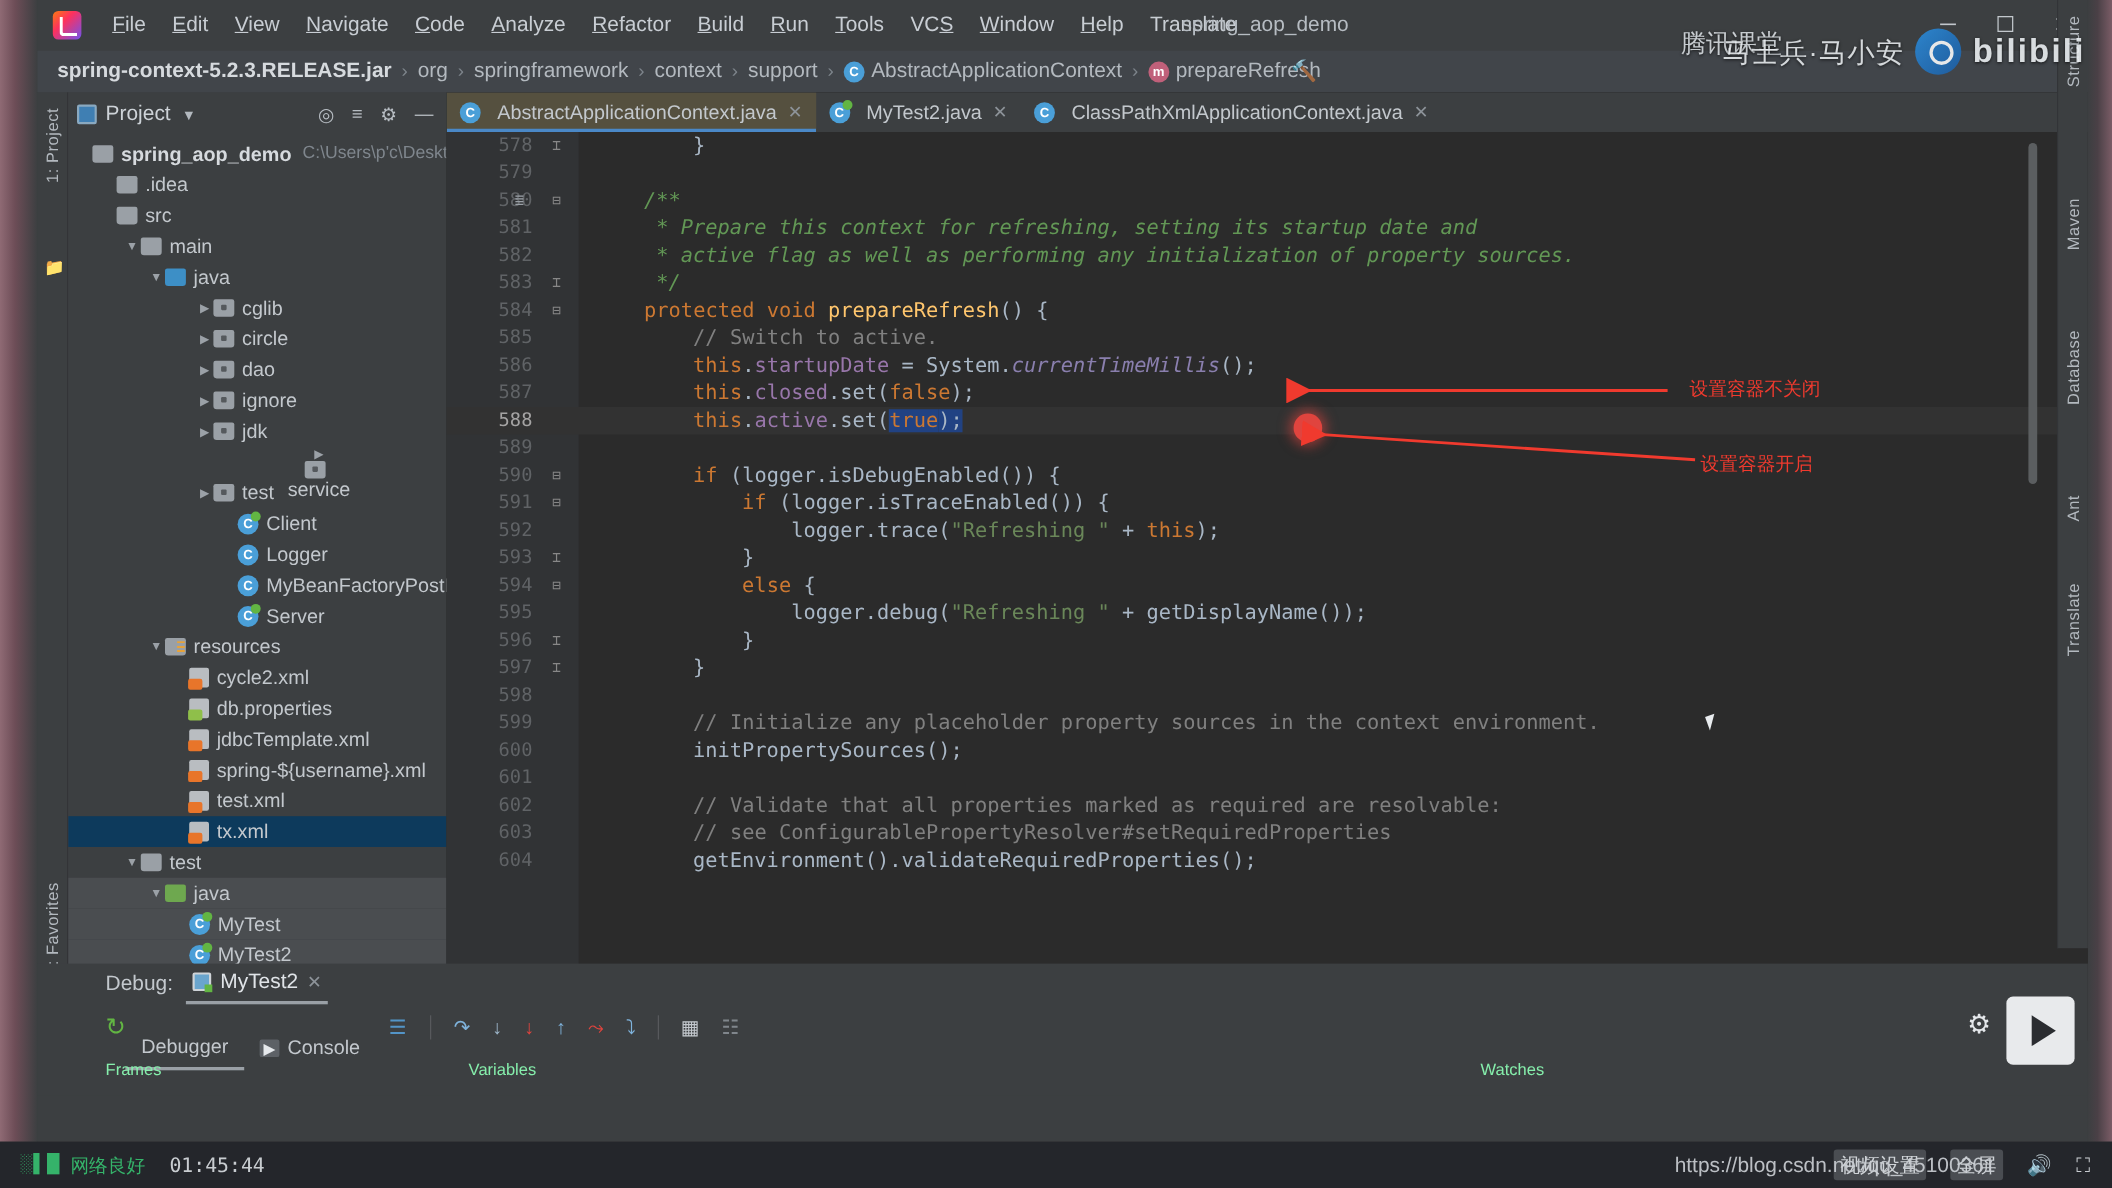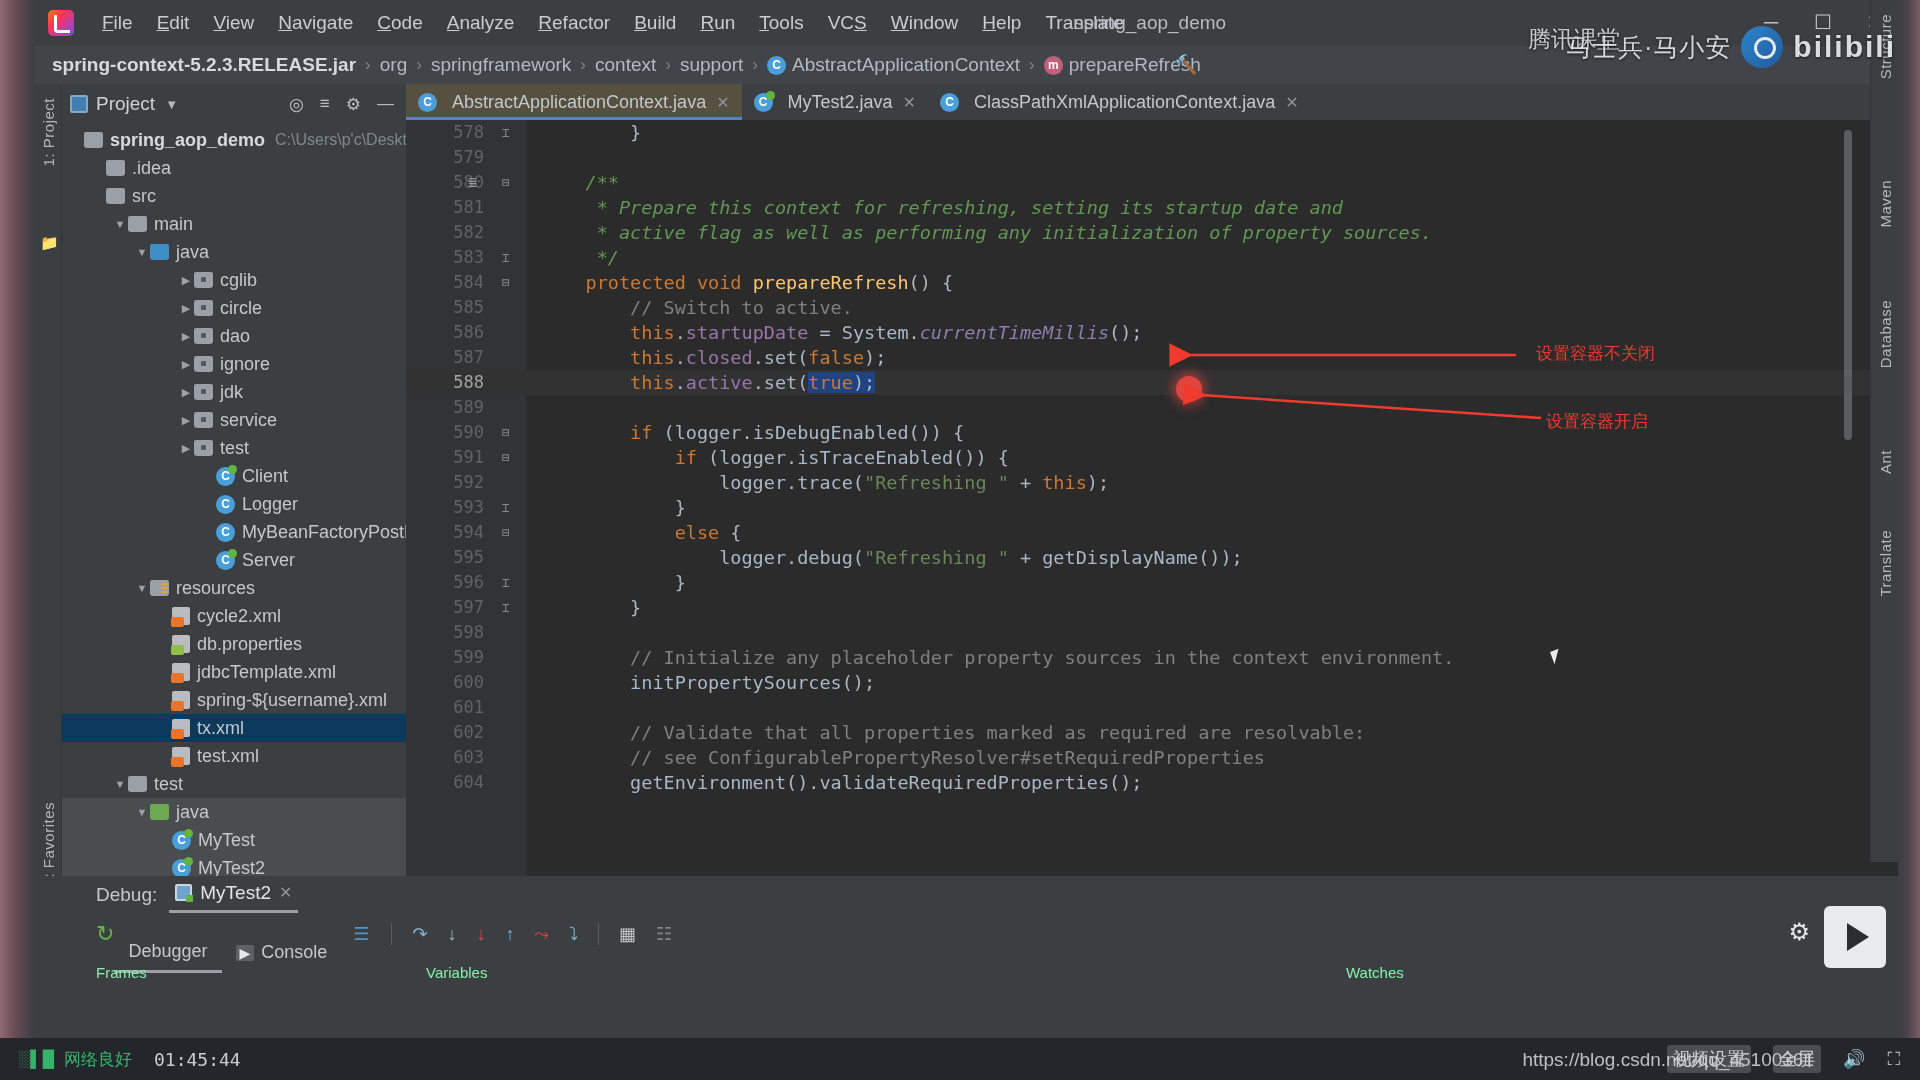--- a/index.html
+++ b/index.html
@@ -325,21 +325,21 @@
               <div class="trow" style="padding-left: 116px;">
                 <span class="arr closed"></span>
                 <span class="fi pkg"></span>
                 <span class="tname">ignore</span>
               </div>
               <div class="trow" style="padding-left: 116px;">
                 <span class="arr closed"></span>
                 <span class="fi pkg"></span>
                 <span class="tname">jdk</span>
               </div>
-              <div class="trow" style="padding-left: 116px;">
+              <div class="trow" style="padding-left: 116px; flex-direction: column;">
                 <span class="arr closed"></span>
                 <span class="fi pkg"></span>
                 <span class="tname">service</span>
               </div>
               <div class="trow" style="padding-left: 116px;">
                 <span class="arr closed"></span>
                 <span class="fi pkg"></span>
                 <span class="tname">test</span>
               </div>
               <div class="trow" style="padding-left: 138px;">
@@ -380,29 +380,29 @@
               <div class="trow" style="padding-left: 94px;">
                 <span class="arr"></span>
                 <span class="xi"></span>
                 <span class="tname">jdbcTemplate.xml</span>
               </div>
               <div class="trow" style="padding-left: 94px;">
                 <span class="arr"></span>
                 <span class="xi"></span>
                 <span class="tname">spring-${username}.xml</span>
               </div>
+              <div class="trow" style="padding-left: 94px;">
+                <span class="arr"></span>
+                <span class="xi"></span>
+                <span class="tname">test.xml</span>
+              </div>
               <div class="trow sel" style="padding-left: 94px;">
                 <span class="arr"></span>
                 <span class="xi"></span>
                 <span class="tname">tx.xml</span>
-              </div>
-              <div class="trow" style="padding-left: 94px;">
-                <span class="arr"></span>
-                <span class="xi"></span>
-                <span class="tname">test.xml</span>
               </div>
               <div class="trow" style="padding-left: 50px;">
                 <span class="arr open"></span>
                 <span class="fi gray"></span>
                 <span class="tname">test</span>
               </div>
               <div class="trow sel2" style="padding-left: 72px;">
                 <span class="arr open"></span>
                 <span class="fi green"></span>
                 <span class="tname">java</span>

